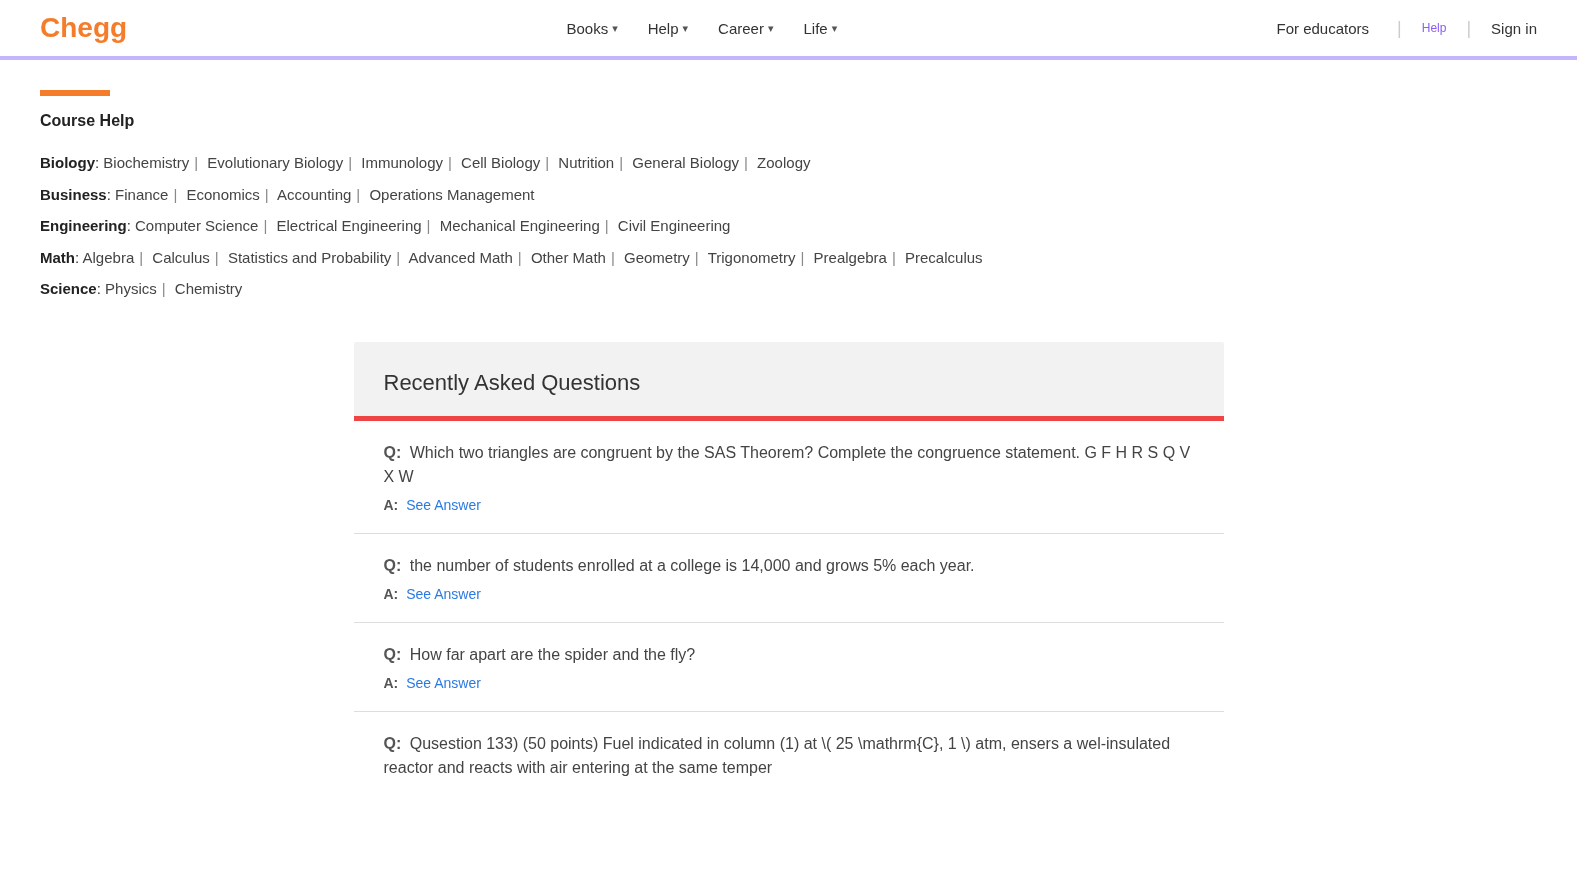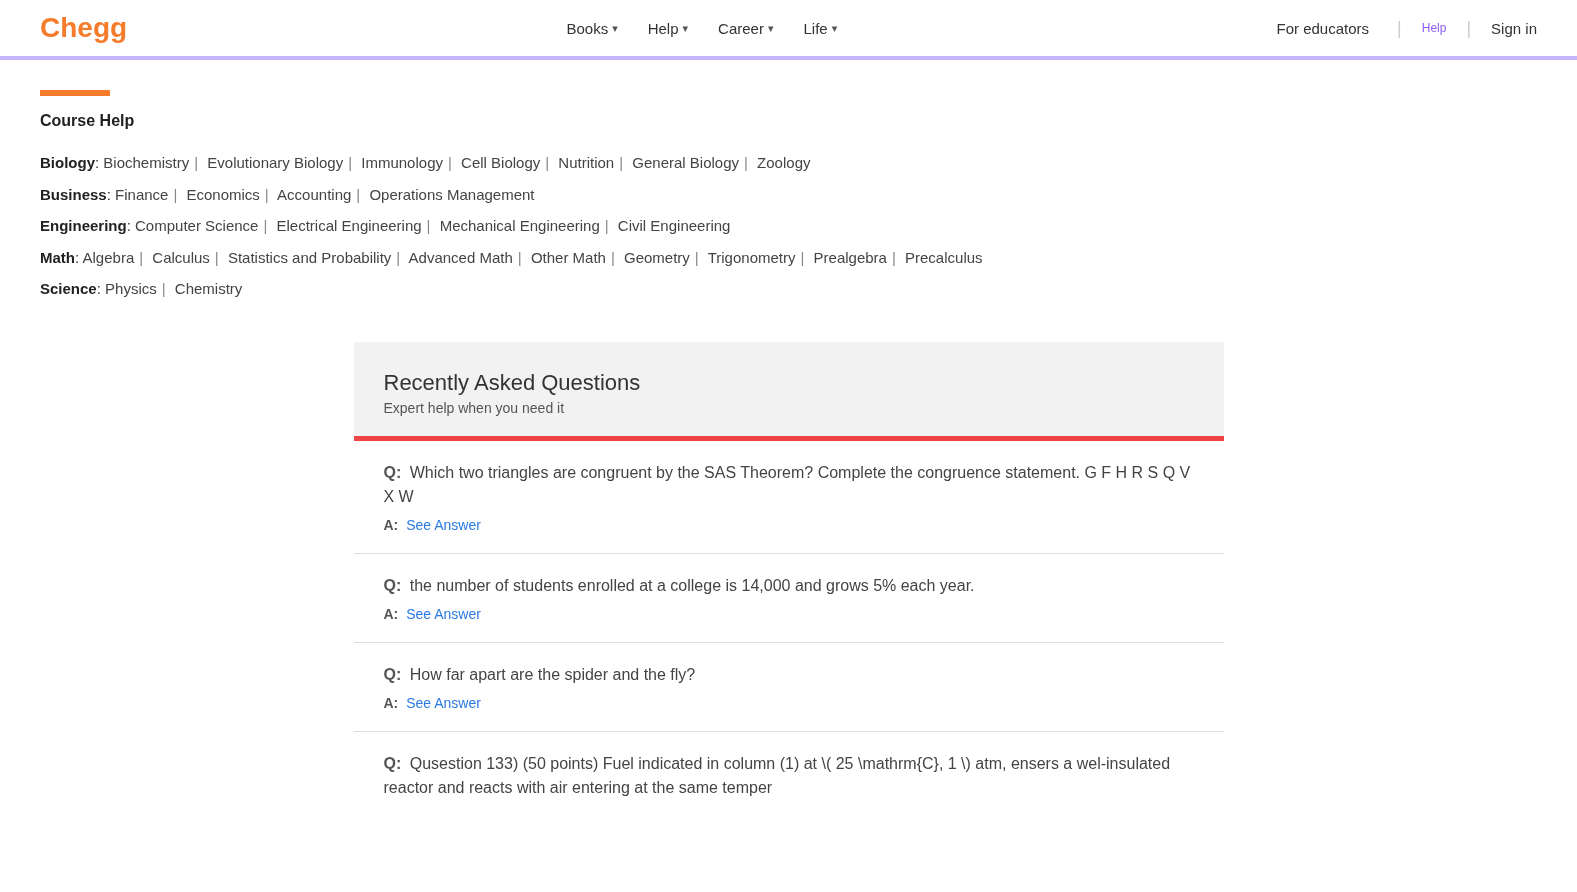--- a/index.html
+++ b/index.html
@@ -241,21 +241,20 @@
 
   <div class="course-help-section">
     <span class="cat-label">Science</span><span>: </span>
     <a>Physics</a><span class="sep">|</span>
     <a>Chemistry</a>
   </div>
 
   <div class="raq-container">
     <div class="raq-header">
       <div class="raq-title">Recently Asked Questions</div>
-      <div class="raq-subtitle">Expert help when you need it</div>
     </div>
 
     <div class="qa-item">
       <div class="qa-question">
         <span class="q-label">Q:</span>
         <span>Which two triangles are congruent by the SAS Theorem? Complete the congruence statement. G F H R S Q V X W</span>
       </div>
       <div class="qa-answer">
         <span class="a-label">A:</span>
         <a>See Answer</a>

